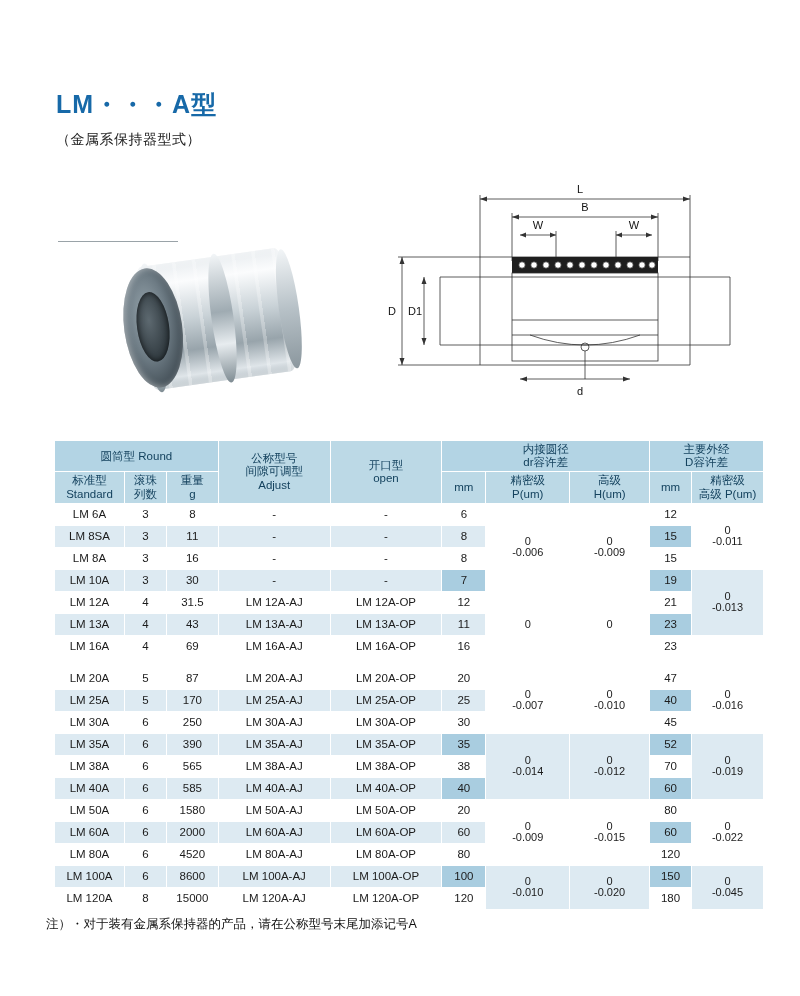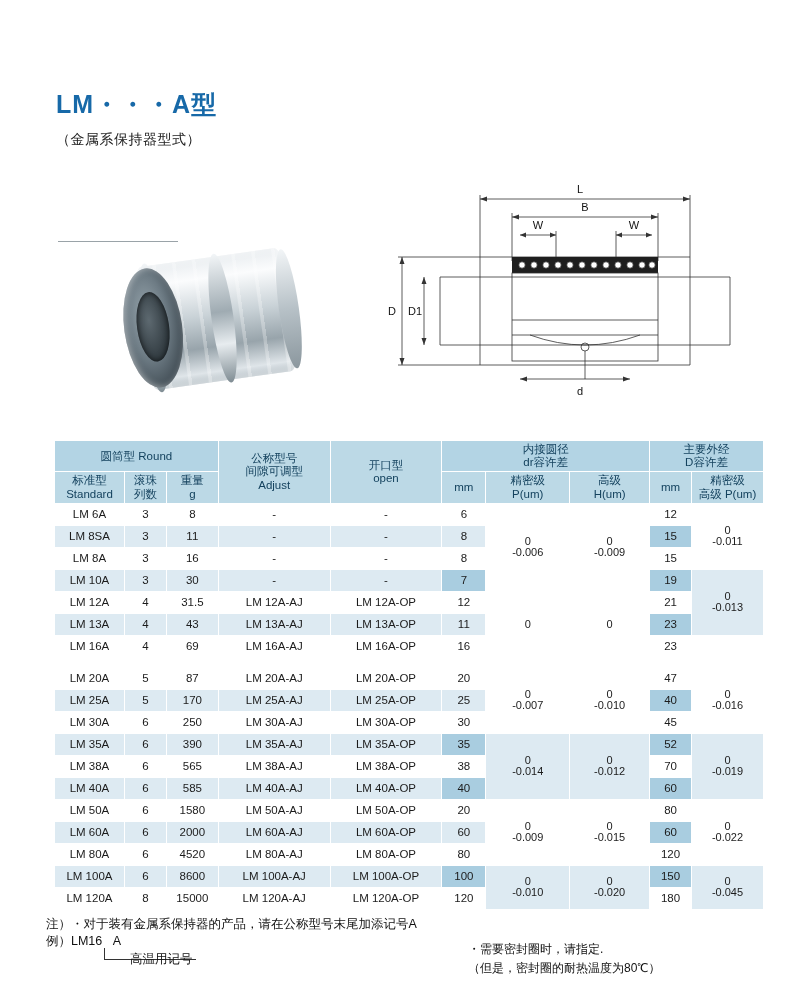--- a/index.html
+++ b/index.html
@@ -83,21 +83,21 @@
   tbody td.cellhi { background:#bdd9e7; }
   tbody tr.alt td.cellhi { background:#a9cde0; }
   td.name { text-align:center; }
   .spacer-row td { height:10px; border:none; background:#fff !important; }
   .tol { line-height:1.05; font-size:11px; }
   .tol b { display:block; font-weight:normal; }
   .tol span { display:block; }
 
   
   .notes { position:absolute; left:46px; top:916px; width:720px; font-size:12.5px; color:#111; }
-  .note-line { }
+  .note-line { margin-bottom:7px; }
   .note-ex { position:relative; }
   .bracket { position:absolute; left:58px; top:15px; width:92px; height:12px;
              border-left:1px solid #333; border-bottom:1px solid #333; }
   .bracket-label { position:absolute; left:84px; top:18px; font-size:12.5px; }
   .right-notes { position:absolute; left:468px; top:940px; font-size:12px; color:#111; line-height:1.55; }
 </style>
 </head>
 <body>
 
 <div class="page">
@@ -520,26 +520,16 @@
           <td>LM  120A-OP</td>
           <td>120</td>
           <td>180</td>
         </tr>
       </tbody>
     </table>
   </div>
 
   <div class="notes">
     <div class="note-line">注）・对于装有金属系保持器的产品，请在公称型号末尾加添记号A</div>
-    <div class="note-ex">
-      <span>例）LM16</span>
-      &nbsp;&nbsp;<span>A</span>
-      <span class="bracket"></span>
-      <span class="bracket-label">高温用记号</span>
-    </div>
   </div>
 
-  <div class="right-notes">
-    <div>・需要密封圈时，请指定.</div>
-    <div>（但是，密封圈的耐热温度为80℃）</div>
-  </div>
 
 </div>
 
 </body></html>

